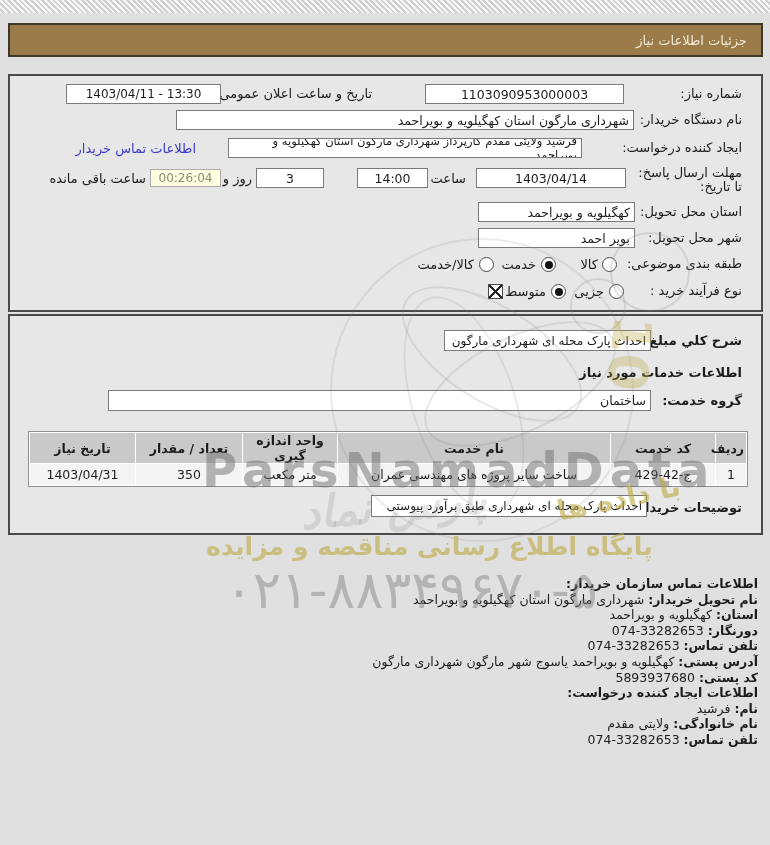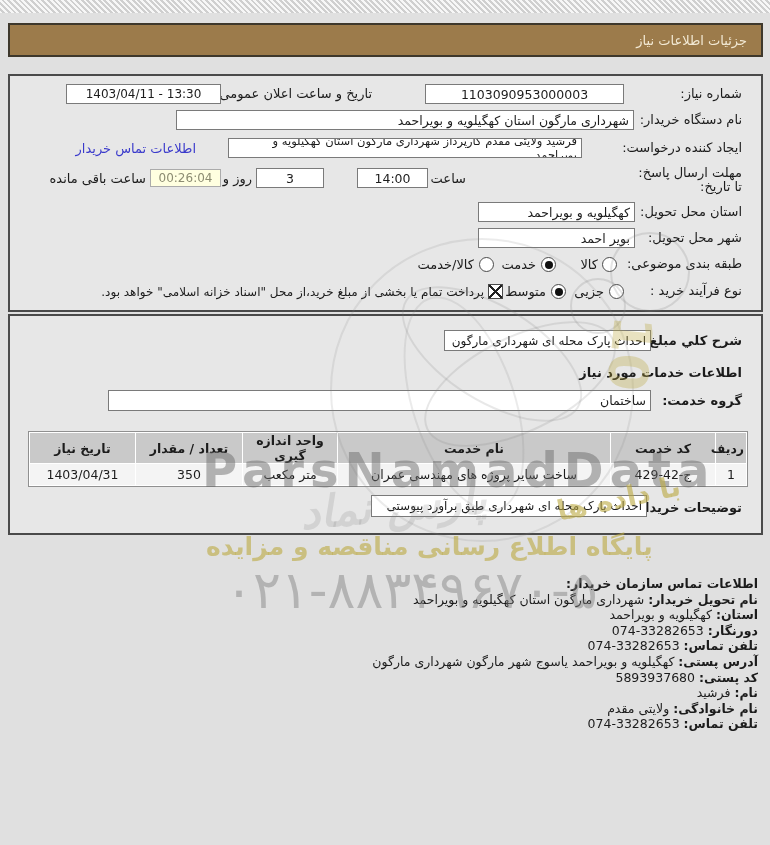--- a/index.html
+++ b/index.html
@@ -62,20 +62,21 @@
   <div class="field center ltr" style="left:66px;top:84px;width:153px;height:18px;font-size:12px;">1403/04/11 - 13:30</div>
 
   <div class="lbl" style="right:28px;top:112px;">نام دستگاه خریدار:</div>
   <div class="field rt" style="left:176px;top:110px;width:448px;height:18px;">شهرداری مارگون استان کهگیلویه و بویراحمد</div>
 
   <div class="lbl" style="right:28px;top:140px;">ایجاد کننده درخواست:</div>
   <div class="field rt" style="left:228px;top:138px;width:344px;height:18px;font-size:11.5px;">فرشید ولایتی مقدم  کارپرداز شهرداری مارگون استان کهگیلویه و بویراحمد</div>
   <div class="link" style="right:574px;top:141px;">اطلاعات تماس خریدار</div>
 
   <div class="lbl wrap" style="right:28px;top:166px;width:112px;">مهلت ارسال پاسخ: تا تاریخ:</div>
+  <div class="field center ltr" style="left:476px;top:168px;width:148px;height:18px;">1403/04/14</div>
   <div class="lbl" style="right:304px;top:171px;">ساعت</div>
   <div class="field center ltr" style="left:357px;top:168px;width:69px;height:18px;">14:00</div>
   <div class="field center ltr" style="left:256px;top:168px;width:66px;height:18px;">3</div>
   <div class="lbl" style="right:518px;top:171px;">روز و</div>
   <div class="field center ltr countdown" style="left:150px;top:169px;width:69px;height:16px;font-size:12px;">00:26:04</div>
   <div class="lbl" style="right:624px;top:171px;">ساعت باقی مانده</div>
 
   <div class="lbl" style="right:28px;top:204px;">استان محل تحویل:</div>
   <div class="field rt" style="left:478px;top:202px;width:147px;height:18px;">کهگیلویه و بویراحمد</div>
 
@@ -89,21 +90,20 @@
   <div class="lbl" style="right:234px;top:257px;">خدمت</div>
   <span class="radio" style="left:479px;top:257px;"></span>
   <div class="lbl" style="right:296px;top:257px;">کالا/خدمت</div>
 
   <div class="lbl" style="right:28px;top:283px;">نوع فرآیند خرید :</div>
   <span class="radio" style="left:609px;top:284px;"></span>
   <div class="lbl" style="right:166px;top:284px;">جزیی</div>
   <span class="radio checked" style="left:551px;top:284px;"></span>
   <div class="lbl" style="right:224px;top:284px;">متوسط</div>
   <span class="chk checked" style="left:488px;top:284px;"></span>
-  <div class="lbl" style="right:286px;top:285px;font-size:12px;">پرداخت تمام یا بخشی از مبلغ خرید،از محل "اسناد خزانه اسلامی" خواهد بود.</div>
 
   <div class="panel" style="left:8px;top:314px;width:751px;height:217px;"></div>
 
   <div class="lbl b" style="right:28px;top:333px;">شرح کلي مبلغ:</div>
   <div class="field rt" style="left:444px;top:330px;width:197px;height:19px;font-size:12px;">احداث پارک محله ای شهرداری مارگون</div>
 
   <div class="lbl b" style="right:28px;top:365px;">اطلاعات خدمات مورد نیاز</div>
 
   <div class="lbl b" style="right:28px;top:393px;">گروه خدمت:</div>
   <div class="field rt" style="left:108px;top:390px;width:533px;height:19px;">ساختمان</div>
@@ -141,20 +141,21 @@
   <div class="field rt" style="left:371px;top:495px;width:266px;height:20px;font-size:12px;">احداث پارک محله ای شهرداری طبق برآورد پیوستی</div>
 
   <div class="contact">
     <div class="cl cb">اطلاعات تماس سازمان خریدار:</div>
     <div class="cl"><span class="cb">نام تحویل خریدار:</span> <span>شهرداری مارگون استان کهگیلویه و بویراحمد</span></div>
     <div class="cl"><span class="cb">استان:</span> <span>کهگیلویه و بویراحمد</span></div>
     <div class="cl"><span class="cb">دورنگار:</span> <span>33282653-074</span></div>
     <div class="cl"><span class="cb">تلفن تماس:</span> <span>33282653-074</span></div>
     <div class="cl"><span class="cb">آدرس پستی:</span> <span>کهگیلویه و بویراحمد یاسوج شهر مارگون شهرداری مارگون</span></div>
     <div class="cl"><span class="cb">کد پستی:</span> <span>5893937680</span></div>
+    <div class="cl cb">اطلاعات ایجاد کننده درخواست:</div>
     <div class="cl"><span class="cb">نام:</span> <span>فرشید</span></div>
     <div class="cl"><span class="cb">نام خانوادگی:</span> <span>ولایتی مقدم</span></div>
     <div class="cl"><span class="cb">تلفن تماس:</span> <span>33282653-074</span></div>
   </div>
 
   <div class="wm wm-circle" style="left:610px;top:232px;width:76px;height:76px;"></div>
   <div class="wm wm-circle" style="left:570px;top:278px;width:52px;height:52px;"></div>
   <div class="wm wm-circle" style="left:330px;top:238px;width:300px;height:300px;border-color:rgba(130,130,130,0.16);"></div>
   <div class="wm wm-circle" style="left:390px;top:306px;width:200px;height:92px;transform:rotate(32deg);border-color:rgba(130,130,130,0.18);"></div>
   <div class="wm wm-circle" style="left:416px;top:336px;width:204px;height:92px;transform:rotate(-26deg);border-color:rgba(130,130,130,0.18);"></div>

